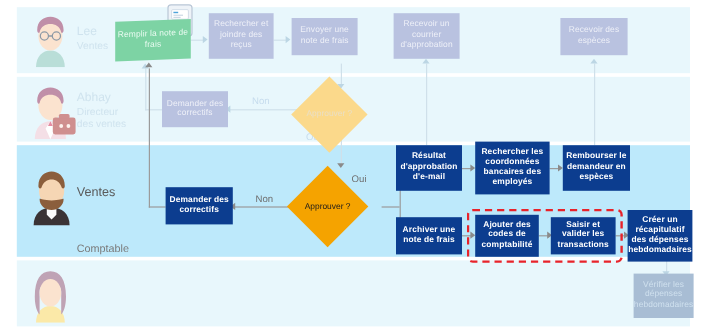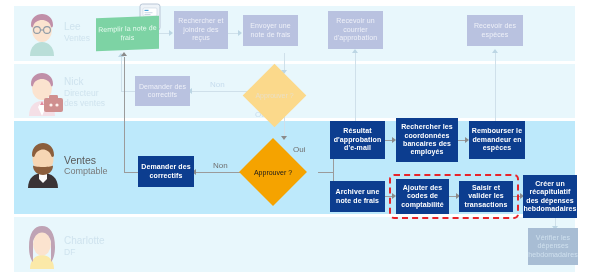--- a/index.html
+++ b/index.html
@@ -130,34 +130,30 @@
     <path d="M7 24c0-14 5-21 13-21s13 7 13 21c0 8-2 13-4 15V20c0-5-4-7-9-7s-9 2-9 7v19c-2-2-4-7-4-15z" fill="#bfa3b5"></path>
     <ellipse cx="20" cy="21" rx="9" ry="11.5" fill="#fbe3cf"></ellipse>
   </svg>
 
   <div class="lane-name faded" style="left:64px;top:22px;">
     <span class="nm">Lee</span>
     <span class="rl">Ventes</span>
   </div>
 
   <div class="lane-name faded" style="left:64px;top:77px;">
-    <span class="nm">Nick</span>
+    <span class="nm">Abhay</span>
     <span class="rl">Directeur</span>
     <span class="rl">des ventes</span>
   </div>
 
   <div class="lane-name solid" style="left:64px;top:155px;">
     <span class="nm" style="font-size:10.5px;">Ventes</span>
-    <span class="rl" style="font-size:9px;color:#7a7a7a;">Comptable</span>
-  </div>
-
-  <div class="lane-name faded" style="left:64px;top:236px;">
-    <span class="nm">Charlotte</span>
-    <span class="rl">DF</span>
-  </div>
+    <span class="rl" style="font-size:9px;color:#7a7a7a;margin-top:36px;">Comptable</span>
+  </div>
+
 
   <div class="ln h faint" style="left:159px;top:33px;width:11px;"></div>
   <div class="arw faint r" style="left:169px;top:30px;"></div>
 
   <div class="ln h faint" style="left:228px;top:33px;width:11px;"></div>
   <div class="arw faint r" style="left:238px;top:30px;"></div>
 
   <div class="ln v faint" style="left:284px;top:53px;height:20px;"></div>
   <div class="arw faint d" style="left:281px;top:70px;"></div>
 

